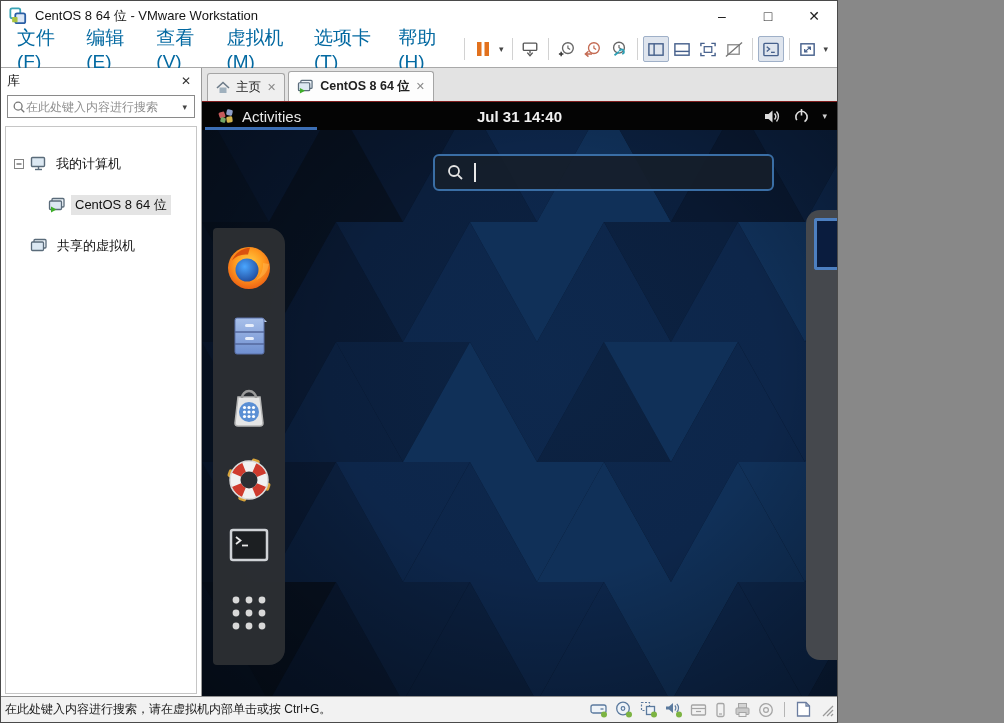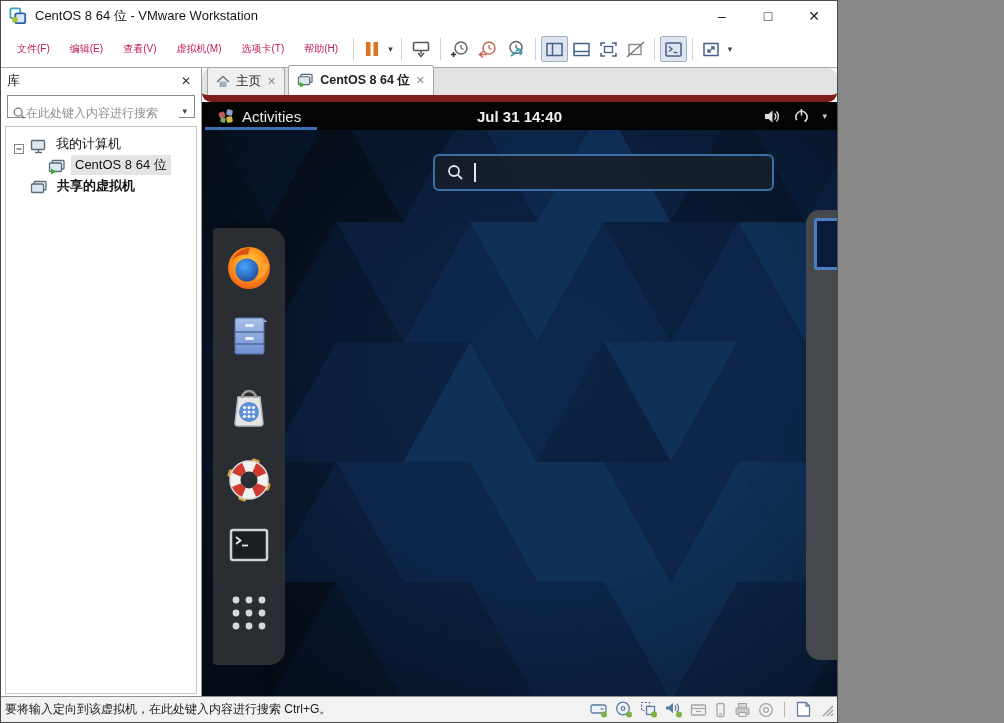--- a/index.html
+++ b/index.html
@@ -9,44 +9,44 @@
 
   
   .titlebar { height:30px; background:#fff; display:flex; align-items:center; padding-left:8px; flex:0 0 auto; }
   .titlebar .logo { width:18px; height:18px; margin-right:8px; }
   .titlebar .title { font-size:13px; color:#141414; }
   .titlebar .spacer { flex:1; }
   .win-btn { width:46px; height:30px; display:flex; align-items:center; justify-content:center; font-size:14px; color:#222; cursor:default; }
 
   
   .menubar { height:37px; background:#fff; border-bottom:1px solid #a9a9a9; display:flex; align-items:center; padding:0 6px; flex:0 0 auto; }
-  .menu-item { font-size:10px; color:#be185d; padding:4px 10px; }
+  .menu-item { font-size:19px; color:#0369a1; padding:4px 10px; }
   .tb-sep { width:1px; height:22px; background:#d2d2d2; margin:0 5px; }
   .tb-btn { height:26px; min-width:26px; display:flex; align-items:center; justify-content:center; border:1px solid transparent; border-radius:2px; padding:0 3px; }
   .tb-btn.active { background:#dfe5ee; border-color:#9fb0c8; }
   .dd { font-size:9px; color:#444; padding:0 3px; }
 
   
   .main { flex:1; display:flex; min-height:0; }
 
   
   .library { width:201px; background:#fff; border-right:1px solid #9a9a9a; display:flex; flex-direction:column; }
   .lib-head { height:25px; display:flex; align-items:center; padding:0 6px; font-size:13px; color:#111; }
   .lib-head .x { margin-left:auto; font-size:12px; color:#333; padding:2px 4px; }
-  .lib-search { margin:2px 6px 4px 6px; height:23px; border:1px solid #8a8a8a; display:flex; align-items:flex-start; padding:10px 4px; background:#fff; }
+  .lib-search { margin:2px 6px 4px 6px; height:23px; border:1px solid #8a8a8a; display:flex; align-items:center; padding:10px 4px; background:#fff; }
   .lib-search input { border:none; outline:none; flex:1; font-size:12px; color:#444; min-width:0; font-family:inherit; }
   .lib-search input::placeholder { color:#8f8f8f; }
   .lib-tree { flex:1; border:1px solid #c6c6c6; margin:4px 4px 2px 4px; padding-top:6px; font-size:13px; color:#111; }
-  .tree-row { height:21px; display:flex; align-items:flex-end; }
+  .tree-row { height:21px; display:flex; align-items:center;margin-top:20px; }
   .tree-row .lbl { padding:1px 4px; white-space:nowrap; }
   .tree-row.selected .lbl { background:#e4e4e4; }
 
   
   .right-col { flex:1; display:flex; flex-direction:column; min-width:0; }
-  .tabstrip { height:34px; background:#e3e3e3; border-bottom:7px solid #7f1d1d; display:flex; align-items:flex-end; padding-left:5px; flex:0 0 auto;border-radius:9px; }
+  .tabstrip { height:34px; background:#e3e3e3; border-bottom:1px solid #7f1d1d; display:flex; align-items:flex-end; padding-left:5px; flex:0 0 auto; }
   .tab { height:28px; display:flex; align-items:center; gap:6px; padding:0 8px; font-size:12.5px; color:#222; border:1px solid #a5a5a5; border-bottom:none; border-radius:3px 3px 0 0; background:#efefef; margin-right:3px; }
   .tab.active { background:#fdfdfd; font-weight:bold; height:30px; }
   .tab .x { color:#8a8a8a; font-size:11px; font-weight:normal; }
 
   
   .vm { position:relative; flex:1; background:#0f172a; overflow:hidden; }
   .vm svg.mosaic { position:absolute; left:0; top:0; }
   .vm .vignette { position:absolute; inset:0; background:radial-gradient(ellipse at 55% 45%, rgba(16,48,88,0.25) 0%, rgba(0,0,0,0) 45%, rgba(0,0,0,0.45) 100%); pointer-events:none; }
 
   .gtop { position:absolute; left:0; top:0; right:0; height:28px; background:#040404; display:flex; align-items:center; color:#e8e8e8; }
@@ -216,21 +216,21 @@
           <span class="lbl">我的计算机</span>
         </div>
         <div class="tree-row selected" style="padding-left:42px;">
           <svg width="18" height="16" viewBox="0 0 18 16" style="margin-right:5px;">
             <rect x="4" y="1.5" width="12" height="8.5" rx="1" fill="#eef4fa" stroke="#5a6b7a" stroke-width="1.3"></rect>
             <rect x="1.5" y="4" width="12" height="8.5" rx="1" fill="#dce8f2" stroke="#5a6b7a" stroke-width="1.3"></rect>
             <path d="M3,9.5 v6 l5.5,-3 z" fill="#3fae2a"></path>
           </svg>
           <span class="lbl">CentOS 8 64 位</span>
         </div>
-        <div class="tree-row" style="padding-left:24px;font-weight:bold;">
+        <div class="tree-row" style="padding-left:24px;">
           <svg width="18" height="16" viewBox="0 0 18 16" style="margin-right:5px;">
             <rect x="4" y="1.5" width="12" height="8.5" rx="1" fill="#eef4fa" stroke="#5a6b7a" stroke-width="1.3"></rect>
             <rect x="1.5" y="4" width="12" height="8.5" rx="1" fill="#dce8f2" stroke="#5a6b7a" stroke-width="1.3"></rect>
           </svg>
           <span class="lbl">共享的虚拟机</span>
         </div>
       </div>
     </div>
 
     <div class="right-col">
@@ -442,21 +442,21 @@
 
         <div class="wsbar">
           <div class="wsthumb"></div>
         </div>
 
       </div>
     </div>
   </div>
 
   <div class="statusbar">
-    <span class="hint">要将输入定向到该虚拟机，在此处键入内容进行搜索 Ctrl+G。</span>
+    <span class="hint">在此处键入内容进行搜索，请在虚拟机内部单击或按 Ctrl+G。</span>
     <span class="spacer"></span>
     <div class="sb-icons">
       <svg width="18" height="17" viewBox="0 0 18 17">
         <rect x="1" y="4" width="15" height="8" rx="2" fill="#eef3f8" stroke="#5b7a9e" stroke-width="1.3"></rect>
         <line x1="10.5" y1="8" x2="13.5" y2="8" stroke="#5b7a9e" stroke-width="1.3"></line>
         <circle cx="14" cy="13.5" r="3" fill="#7cb342"></circle>
       </svg>
       <svg width="18" height="17" viewBox="0 0 18 17">
         <circle cx="8" cy="7.5" r="6.3" fill="#eef3f8" stroke="#5b7a9e" stroke-width="1.3"></circle>
         <circle cx="8" cy="7.5" r="1.8" fill="none" stroke="#5b7a9e" stroke-width="1.2"></circle>

